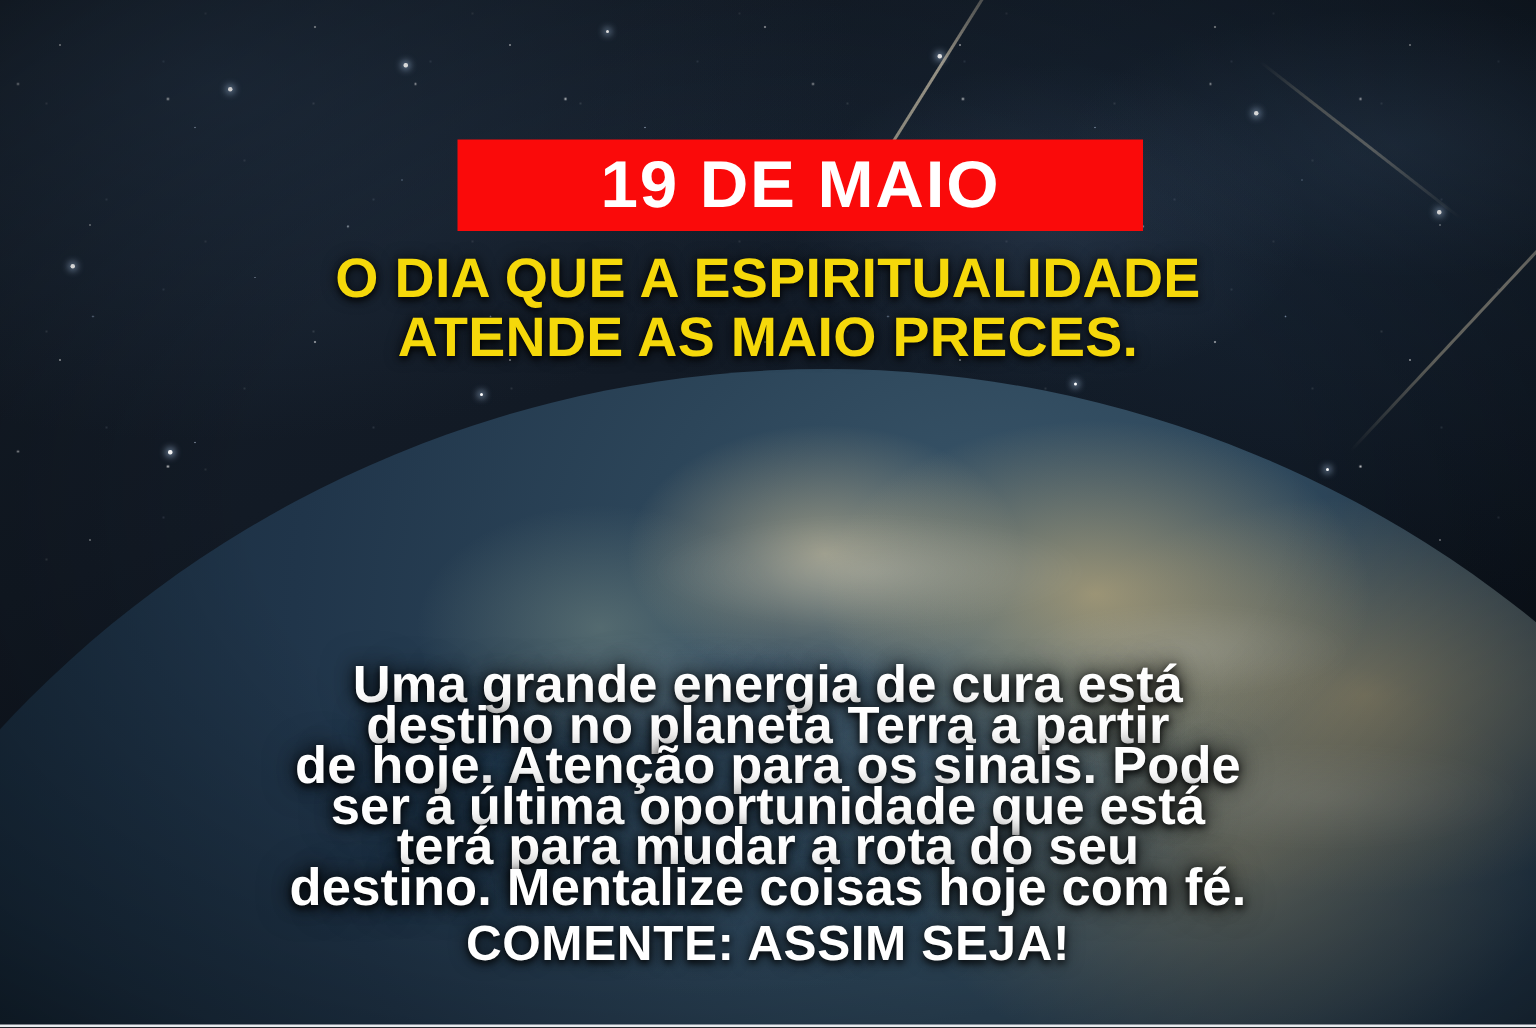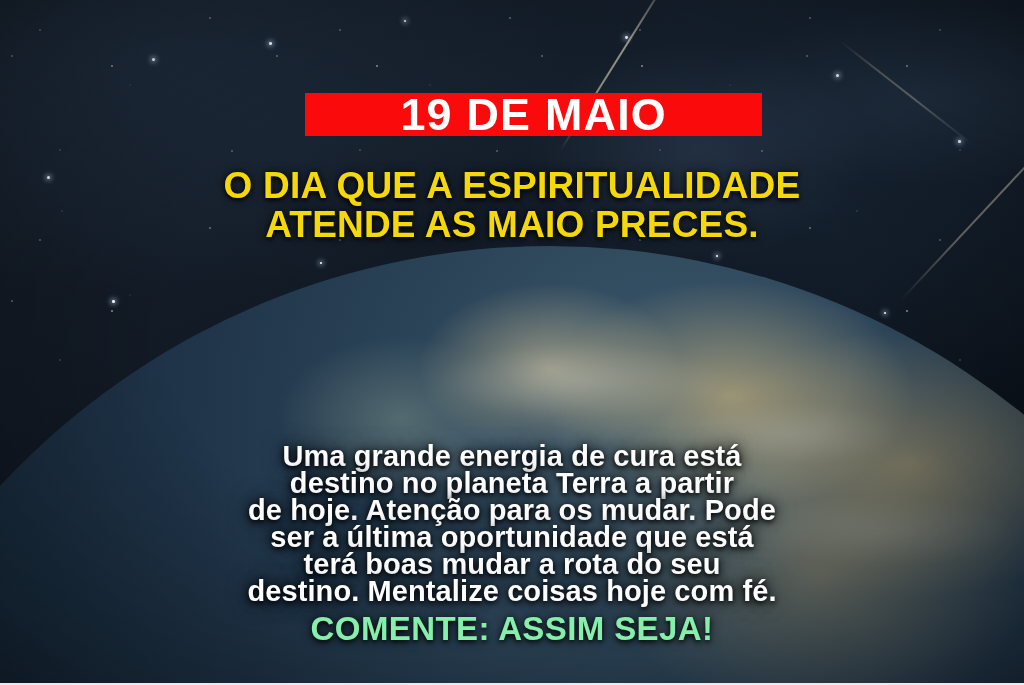--- a/index.html
+++ b/index.html
@@ -208,21 +208,21 @@
   .content {
     position: absolute;
     inset: 0;
   }
 
   .date-banner {
     position: absolute;
     left: 305px;
     top: 93px;
     width: 457px;
-    height: 43px;
+    height: 61px;
     background: #fa0a0a;
     display: flex;
     align-items: center;
     justify-content: center;
   }
   .date-banner-text {
     color: #ffffff;
     font-family: "Liberation Sans", sans-serif;
     font-size: 44px;
     font-weight: 700;
@@ -251,38 +251,38 @@
   .headline .hl-line { display: block; white-space: nowrap; }
 
   .body-copy {
     position: absolute;
     left: 0;
     right: 0;
     top: 443px;
     text-align: center;
     color: #ffffff;
     font-family: "Liberation Sans", sans-serif;
-    font-size: 29px;
+    font-size: 35px;
     font-weight: 700;
     line-height: 27px;
     letter-spacing: 0.1px;
     text-shadow:
        0 2px 5px rgba(0,0,0,0.92),
        0 0 12px rgba(0,0,0,0.80),
        0 0 22px rgba(0,0,0,0.55);
   }
   .body-copy .bc-line { display: block; white-space: nowrap; }
 
   .cta {
     position: absolute;
     left: 0;
     right: 0;
     top: 612px;
     text-align: center;
-    color: #86efac;
+    color: #ffffff;
     font-family: "Liberation Sans", sans-serif;
     font-size: 33px;
     font-weight: 700;
     letter-spacing: 0.4px;
     line-height: 1;
     white-space: nowrap;
     text-shadow:
        0 2px 5px rgba(0,0,0,0.9),
        0 0 12px rgba(0,0,0,0.7);
   }
@@ -341,23 +341,23 @@
     </div>
 
     <div class="headline">
       <span class="hl-line">O DIA QUE A ESPIRITUALIDADE</span>
       <span class="hl-line">ATENDE AS MAIO PRECES.</span>
     </div>
 
     <div class="body-copy">
       <span class="bc-line">Uma grande energia de cura está</span>
       <span class="bc-line">destino no planeta Terra a partir</span>
-      <span class="bc-line">de hoje. Atenção para os mudar. Pode</span>
+      <span class="bc-line">de hoje. Atenção para os sinais. Pode</span>
       <span class="bc-line">ser a última oportunidade que está</span>
-      <span class="bc-line">terá boas mudar a rota do seu</span>
+      <span class="bc-line">terá para mudar a rota do seu</span>
       <span class="bc-line">destino. Mentalize coisas hoje com fé.</span>
     </div>
 
     <div class="cta">COMENTE: ASSIM SEJA!</div>
 
   </div>
 
   <div class="bottom-edge"></div>
 </div>
 

